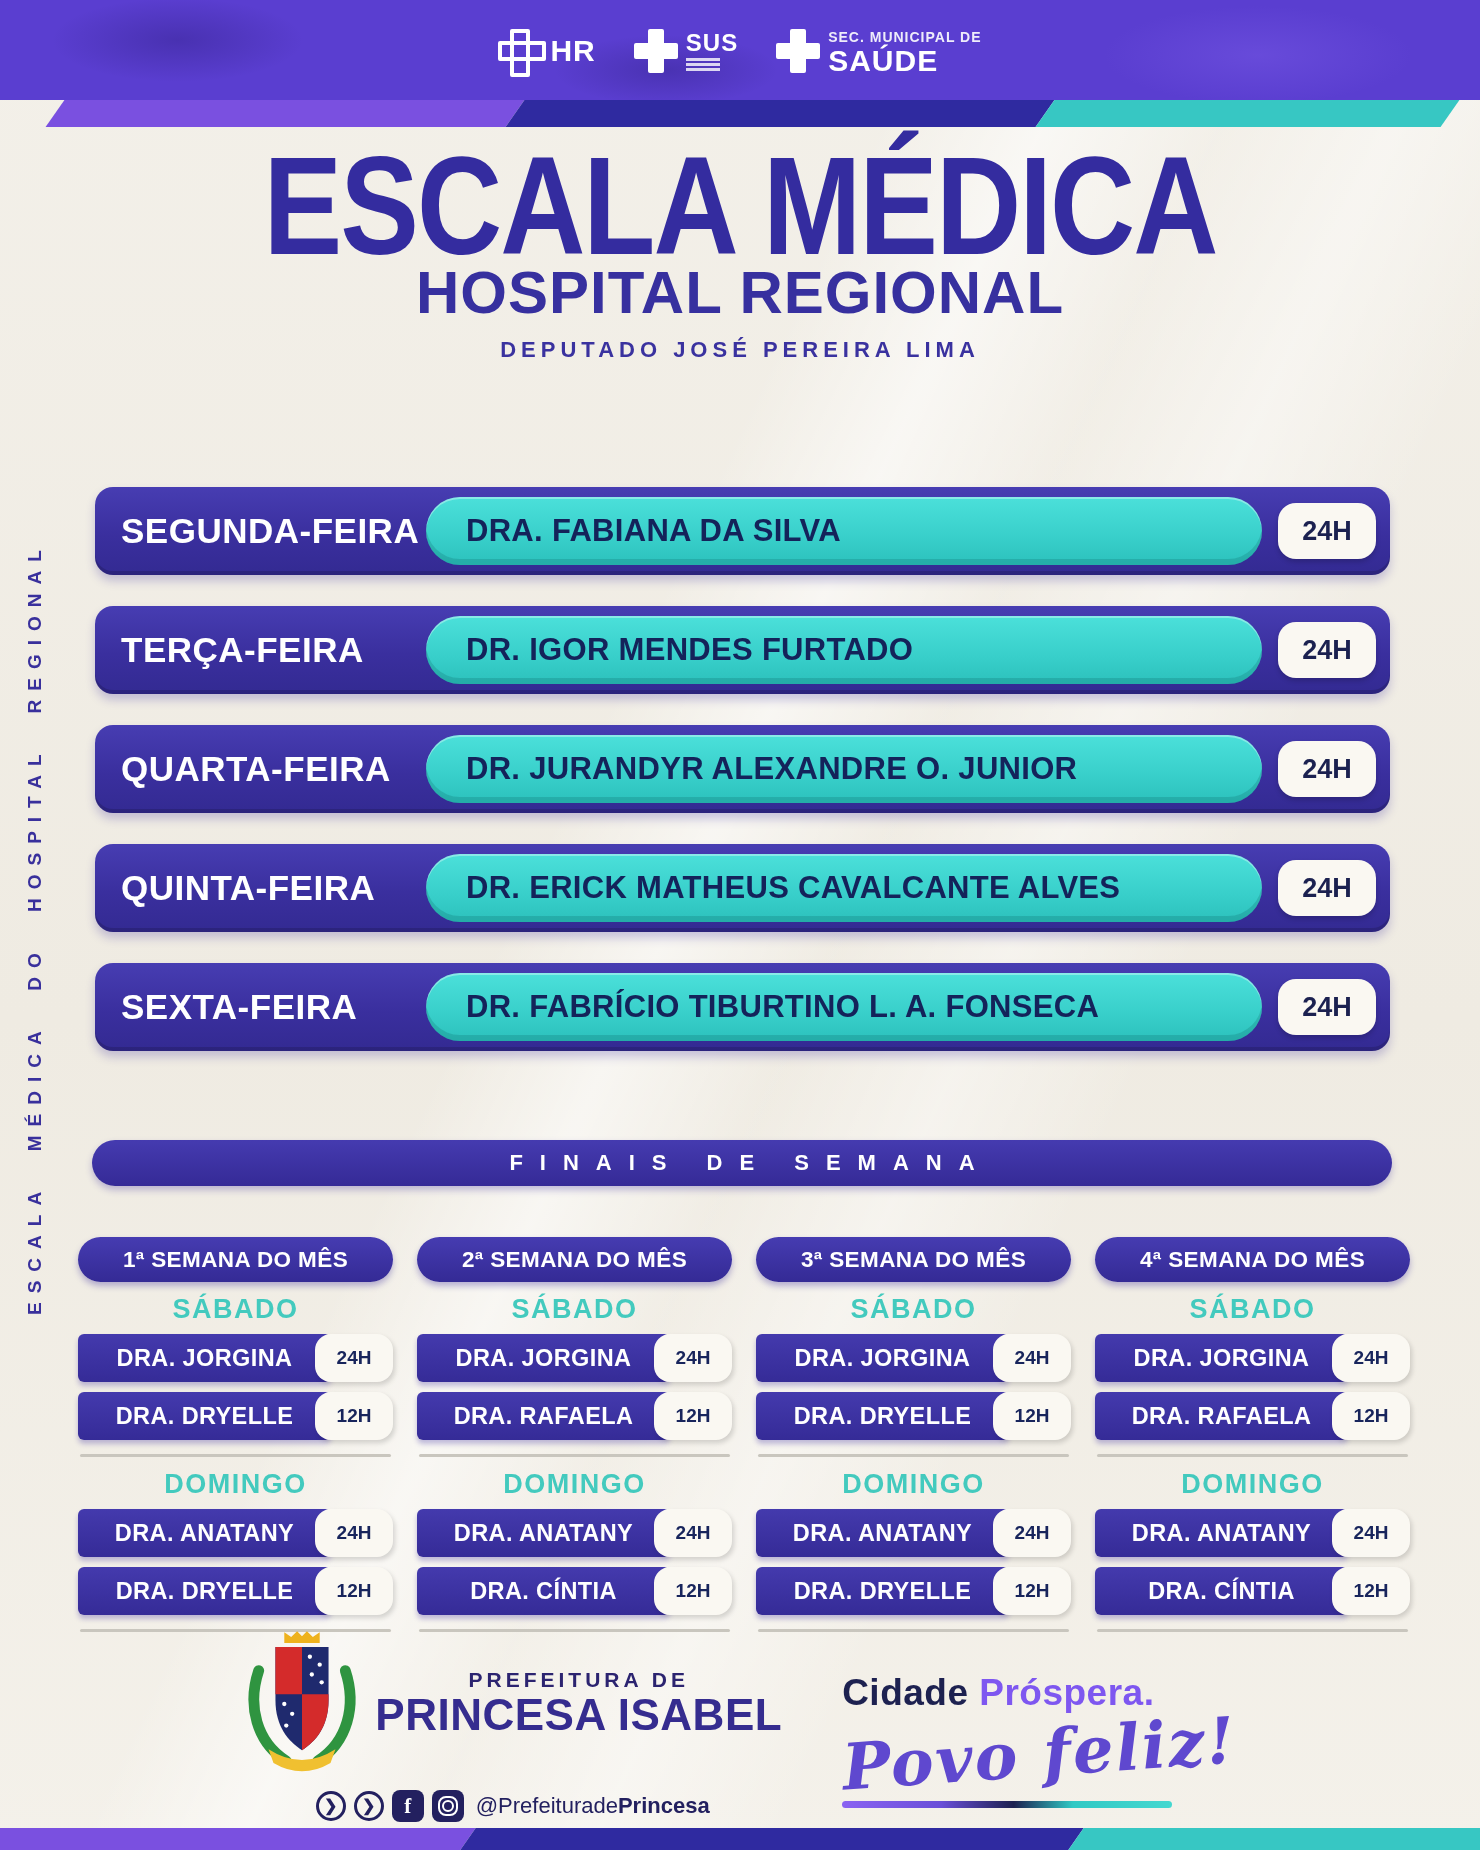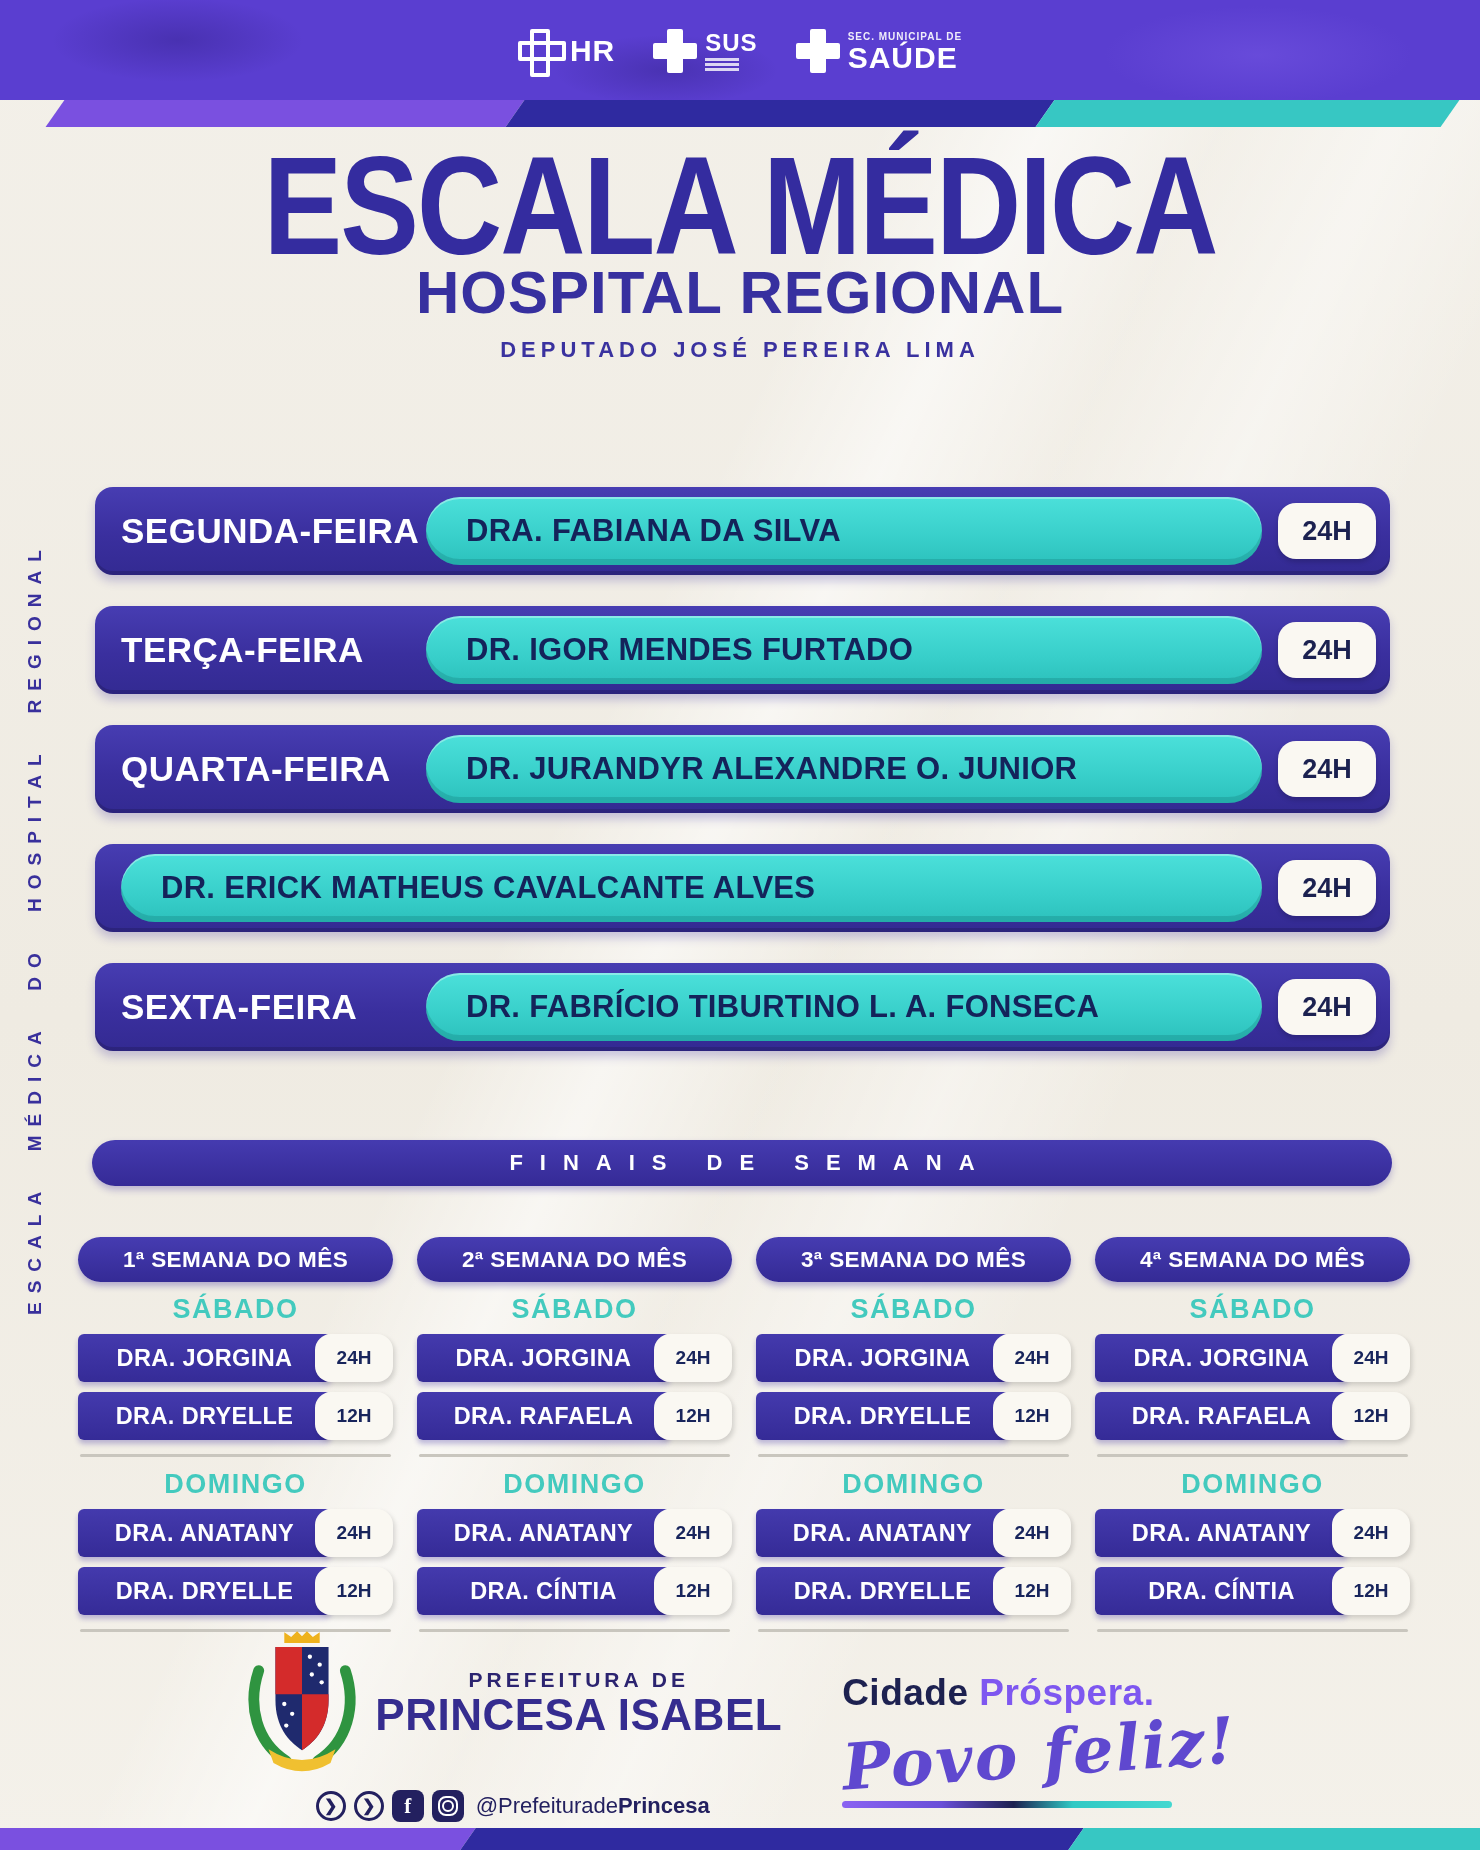--- a/index.html
+++ b/index.html
@@ -42,21 +42,21 @@
     content:""; position:absolute; top:50%; left:0; height:16px; width:44px;
     transform:translateY(-50%); background:#fff; border-radius:2px;
   }
   .cross.outline::before { background:none; border:4px solid #fff; width:12px; height:40px; }
   .cross.outline::after  { background:none; border:4px solid #fff; height:12px; width:40px; }
   .logo-big { font-weight:bold; font-size:30px; letter-spacing:1px; line-height:.9; }
   .logo-big.small { font-size:24px; }
   .tiny-bar { height:7px; width:60px; background:rgba(255,255,255,.85); border-radius:1px; margin-top:3px; }
   .tiny-lines { display:flex; flex-direction:column; gap:2px; margin-top:3px; }
   .tiny-lines i { display:block; height:3px; width:34px; background:rgba(255,255,255,.8); }
-  .logo-top-text { font-size:10px; font-weight:bold; letter-spacing:1px; opacity:.9; margin-bottom:2px; }
+  .logo-top-text { font-size:14px; font-weight:bold; letter-spacing:1px; opacity:.9; margin-bottom:2px; }
 
   
   .ribbon-top { position:absolute; top:100px; left:55px; right:30px; height:27px; }
   .ribbon-top .rib-inner, .ribbon-bottom .rib-inner {
     display:flex; height:100%; transform:skewX(-35deg);
   }
   .rib-seg1 { flex:0 0 33%; background:#7a50e0; }
   .rib-seg2 { flex:0 0 38%; background:#2f2aa0; }
   .rib-seg3 { flex:0 0 29%; background:#37c7c3; }
   .ribbon-bottom { position:absolute; bottom:0; left:0; width:100%; height:22px; overflow:hidden; }
@@ -248,20 +248,21 @@
       <div class="hours-pill">24H</div>
     </div>
 
     <div class="day-row">
       <div class="day-label">QUARTA-FEIRA</div>
       <div class="doctor-pill">DR. JURANDYR ALEXANDRE O. JUNIOR</div>
       <div class="hours-pill">24H</div>
     </div>
 
     <div class="day-row">
+      <div class="day-label">QUINTA-FEIRA</div>
       <div class="doctor-pill">DR. ERICK MATHEUS CAVALCANTE ALVES</div>
       <div class="hours-pill">24H</div>
     </div>
 
     <div class="day-row">
       <div class="day-label">SEXTA-FEIRA</div>
       <div class="doctor-pill">DR. FABRÍCIO TIBURTINO L. A. FONSECA</div>
       <div class="hours-pill">24H</div>
     </div>
 

